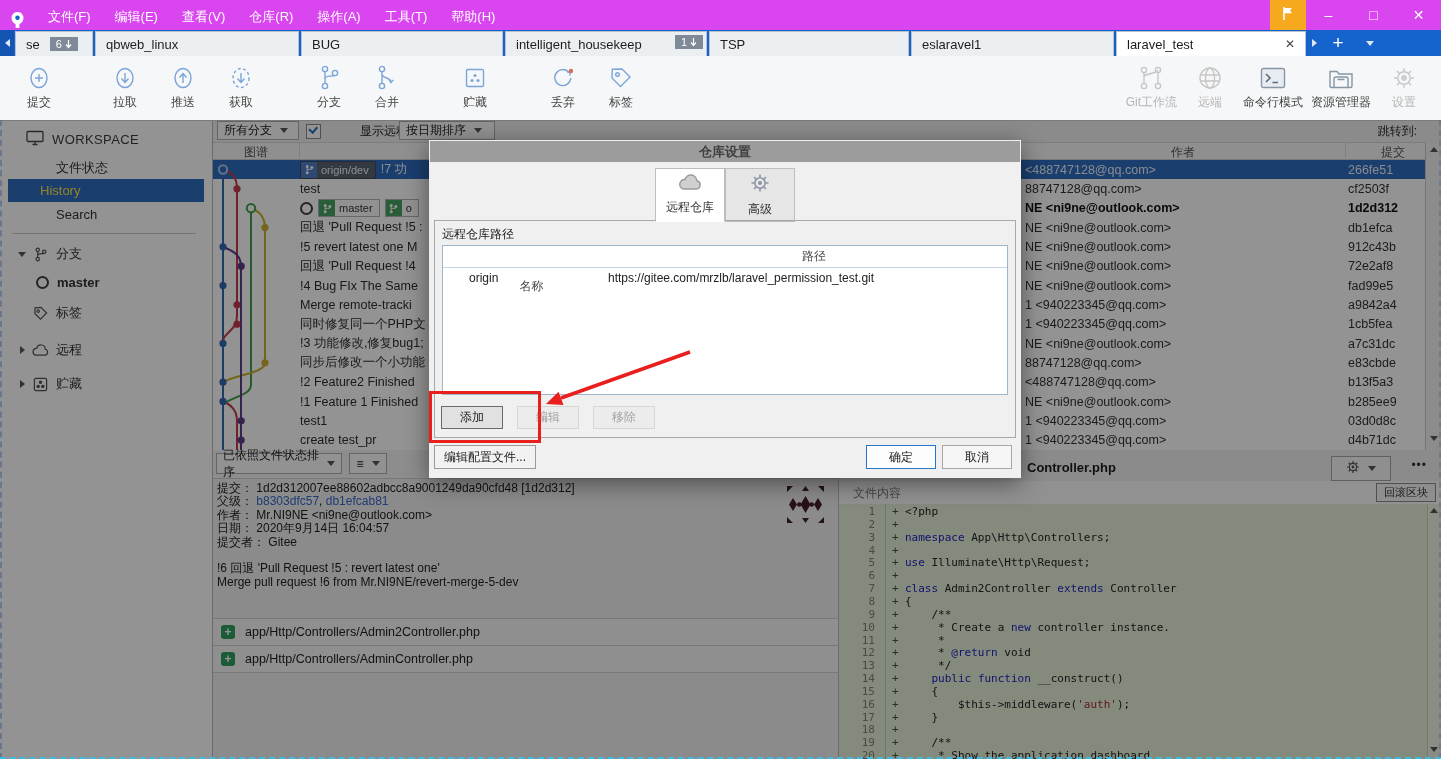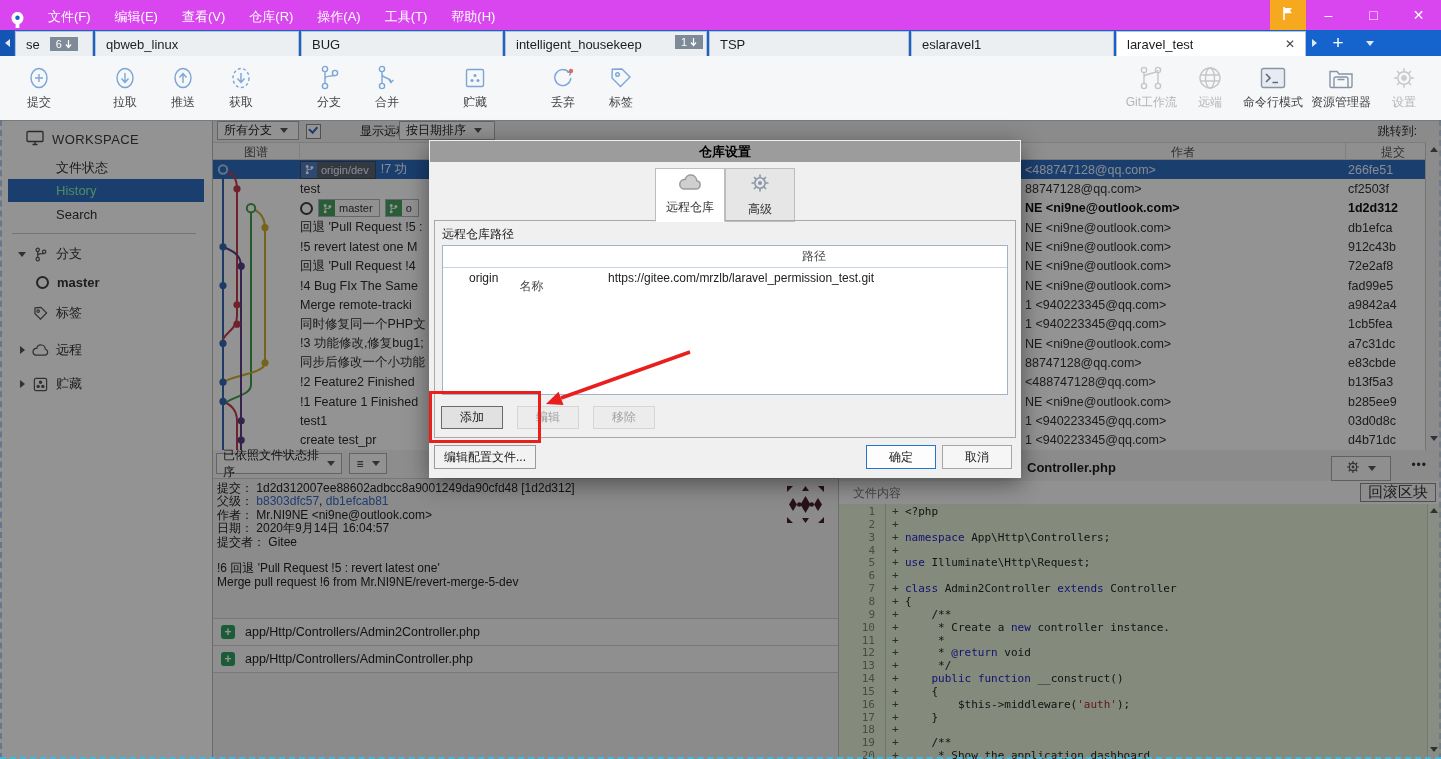--- a/index.html
+++ b/index.html
@@ -50,21 +50,21 @@
 
   
   .content{position:absolute;left:0;top:120px;width:1441px;height:639px;background:#f0f0f0;}
 
   
   .sidebar{position:absolute;left:0;top:0;width:212px;height:639px;background:#fdfdfd;border-right:1px solid #b9b9b9;}
   .side-hdr{position:absolute;left:26px;top:10px;display:flex;align-items:center;gap:8px;
             font-size:13px;color:#3c3c3c;letter-spacing:.4px;}
   .side-item{position:absolute;left:0;width:212px;height:23px;display:flex;align-items:center;
              padding-left:56px;box-sizing:border-box;font-size:13px;color:#333;}
-  .side-item.sel{background:#2e6cbe;color:#86efac;width:196px;margin-left:8px;padding-left:48px;}
+  .side-item.sel{background:#2e6cbe;color:#fde047;width:196px;margin-left:8px;padding-left:32px;}
   .side-div{position:absolute;left:12px;top:113px;width:184px;border-top:1px solid #c9c9c9;}
   .tree-row{position:absolute;left:0;width:212px;height:24px;display:flex;align-items:center;font-size:13px;color:#333;}
   .tree-chev{width:16px;margin-left:14px;display:flex;justify-content:center;}
   .tree-ic{width:20px;display:flex;justify-content:center;margin-right:6px;}
   .ring{width:9px;height:9px;border:2px solid #3f3f3f;border-radius:50%;display:inline-block;}
 
   
   .main{position:absolute;left:213px;top:0;width:1228px;height:639px;}
   .filterbar{position:absolute;left:0;top:0;width:1228px;height:22px;background:#f0f0f0;}
   .dd{position:absolute;height:19px;background:#fcfcfc;border:1px solid #adadad;display:flex;
@@ -117,39 +117,39 @@
   
   .diffpane{position:absolute;left:625px;top:335px;width:603px;height:304px;border-left:1px solid #bdbdbd;box-sizing:border-box;}
   .ftitle{position:absolute;left:0;top:0;width:602px;height:26px;background:#f0f0f0;border-bottom:1px solid #cdcdcd;}
   .ffrag{position:absolute;left:188px;top:5px;font-size:13px;font-weight:bold;color:#1c1c1c;}
   .gearbtn{position:absolute;right:50px;top:1px;width:58px;height:23px;border:1px solid #a6a6a6;background:#f6f6f6;
            display:flex;align-items:center;justify-content:center;gap:8px;}
   .morebtn{position:absolute;right:14px;top:3px;font-size:12px;color:#333;letter-spacing:1px;}
   .fcbar{position:absolute;left:0;top:26px;width:602px;height:23px;background:#fafafa;border-bottom:1px solid #d6d6d6;}
   .fclabel{position:absolute;left:14px;top:4px;font-size:12px;color:#777;}
   .rollback{position:absolute;right:5px;top:2px;height:17px;border:1px solid #8a8a8a;background:#f4f4f4;
-            font-size:15px;color:#333;display:flex;align-items:center;padding:0 7px;}
+            font-size:11px;color:#333;display:flex;align-items:center;padding:0 7px;}
   .codewrap{position:absolute;left:0;top:49px;width:602px;height:255px;background:#e3eed6;overflow:hidden;
             font-family:"DejaVu Sans Mono",monospace;font-size:11px;}
   .cl{position:absolute;left:0;width:602px;height:12.85px;line-height:12.85px;white-space:pre;}
   .cl .num{position:absolute;left:0;width:36px;text-align:right;color:#7c8570;}
   .gutline{position:absolute;left:46px;top:0;width:1px;height:255px;background:#c2cfb2;}
   .cl .mark{position:absolute;left:53px;color:#47573a;}
   .cl .codetxt{position:absolute;left:66px;color:#232323;}
   .seg-k{color:#1f1fbf;} .seg-s{color:#a32f2f;} 
   .vscroll{position:absolute;right:0;top:0;width:13px;height:255px;background:#edf3e4;border-left:1px solid #c9d4ba;}
   .vscroll .tri{position:absolute;left:2px;}
 
   
   .dim{position:absolute;left:0;top:120px;width:1441px;height:639px;background:rgba(0,0,0,0.42);z-index:20;}
 
   
   .dialog{position:absolute;left:429px;top:140px;width:592px;height:338px;background:#f0f0f0;z-index:30;
           box-shadow:0 5px 22px rgba(0,0,0,.45);font-size:12px;}
-  .dtitle{position:absolute;left:1px;top:1px;right:1px;height:21px;background:#9c9c9c;color:#000000;
+  .dtitle{position:absolute;left:1px;top:1px;right:1px;height:21px;background:#9c9c9c;color:#404040;
           font-weight:bold;font-size:13px;display:flex;align-items:center;justify-content:center;}
   .dtabs{position:absolute;left:0;top:28px;width:592px;display:flex;justify-content:center;}
   .dtab{width:70px;height:54px;display:flex;flex-direction:column;align-items:center;justify-content:center;gap:5px;
         background:#e6e6e6;border:1px solid #bdbdbd;color:#333;box-sizing:border-box;}
   .dtab.active{background:#fff;border-bottom:1px solid #fff;z-index:2;}
   .gbox{position:absolute;left:5px;right:5px;top:80px;bottom:40px;border:1px solid #a8a8a8;}
   .glabel{position:absolute;left:7px;top:5px;color:#222;}
   .dtable{position:absolute;left:7px;right:7px;top:24px;bottom:42px;border:1px solid #9fb4c6;background:#fff;}
   .dth{position:absolute;left:0;top:0;right:0;height:21px;border-bottom:1px solid #c4d4e4;
        display:flex;color:#4a4a4a;}

